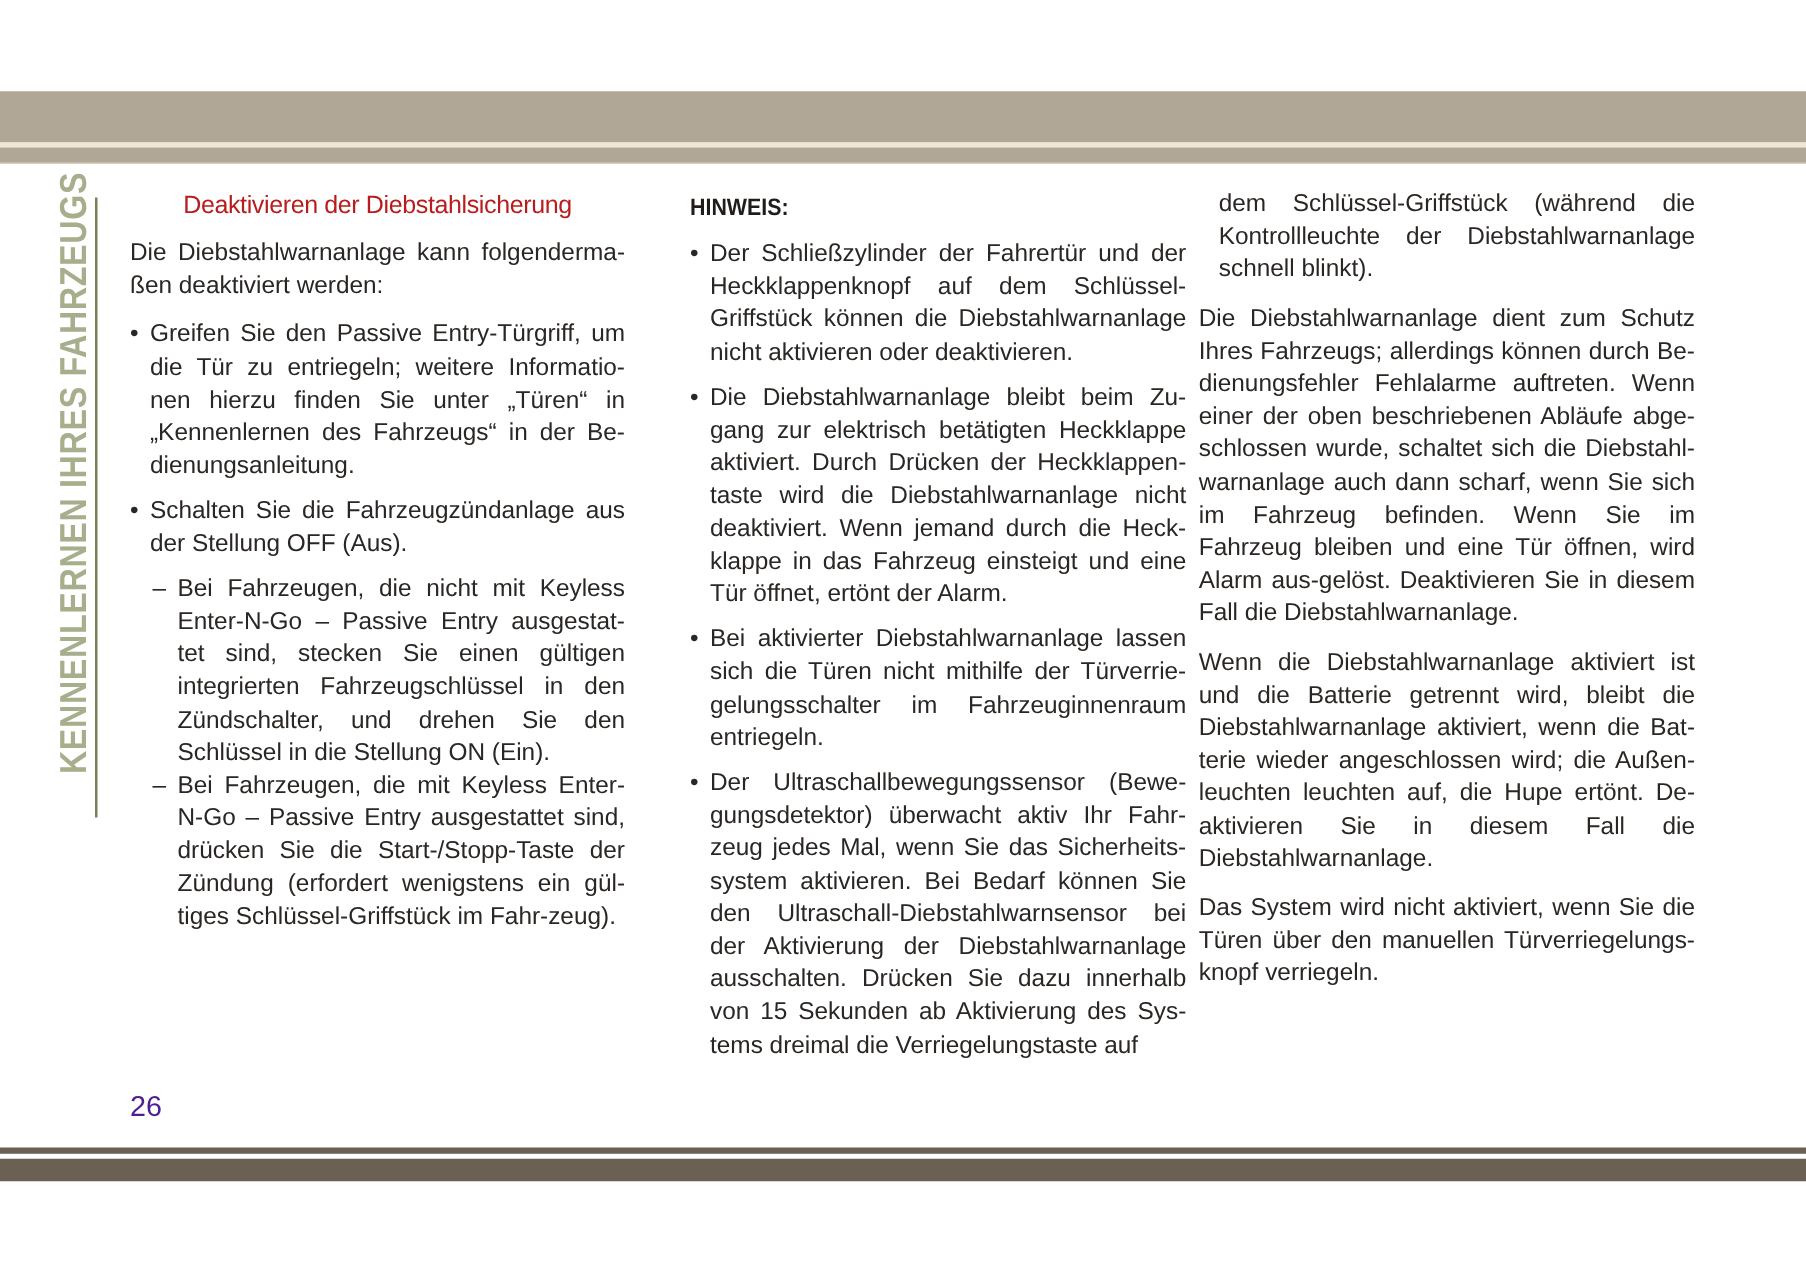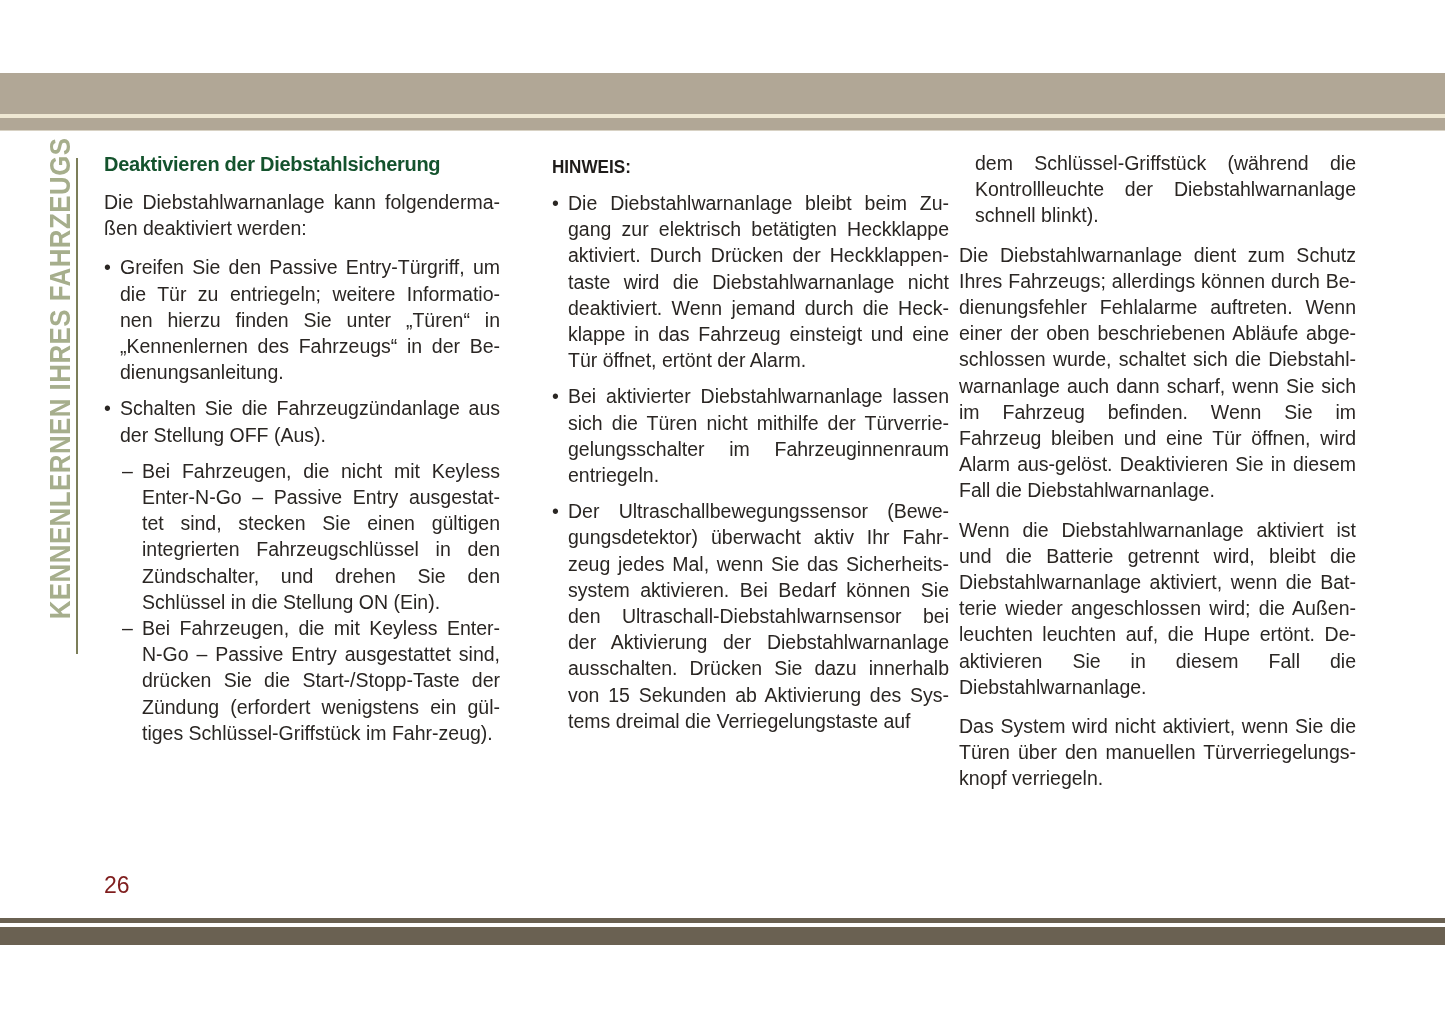--- a/index.html
+++ b/index.html
@@ -28,35 +28,36 @@
     text-align:center; white-space:nowrap; line-height:32px;
     transform: rotate(-90deg) scaleX(0.86);
   }
 
   .col { position:absolute; top:150px; font-size:19.5px; line-height:26.2px; }
   #col1 { left:104px; width:396px; }
   #col2 { left:552px; width:397px; }
   #col3 { left:959px; width:397px; }
 
   h2.sec {
-    font-family:"Liberation Sans", sans-serif; font-weight:bold;
-    color:#14532d; font-size:20px; line-height:29px; margin:0 0 10px 0;
+    font-family:"Liberation Sans", sans-serif; font-weight:normal;
+    color:#b91c1c; font-size:20px; line-height:29px; margin:0 0 10px 0;
     letter-spacing:-0.3px;
+    text-align:center;
   }
   .note-label { font-weight:bold; font-size:19px; margin:4px 0 10px 0; line-height:26px; color:#1f1c1a; transform:scaleX(0.9); transform-origin:left; }
   p { margin:0 0 13px 0; text-align:justify; }
   ul.bul { list-style:none; margin:0; padding:0; }
   ul.bul > li { position:relative; padding-left:16px; margin-bottom:10px; text-align:justify; }
   ul.bul > li::before { content:"•"; position:absolute; left:0; top:0; }
   ul.dash { list-style:none; margin:0; padding:0; }
   ul.dash > li { position:relative; padding-left:38px; text-align:justify; margin-left:0; }
   ul.dash > li::before { content:"–"; position:absolute; left:18px; top:0; }
   .cont { padding-left:16px; text-align:justify; margin-bottom:13px; }
   .page-num {
-    position:absolute; left:104px; top:872px; font-size:23px; color:#7f1d1d;
+    position:absolute; left:104px; top:872px; font-size:23px; color:#4c1d95;
   }
 </style>
 </head>
 <body>
 
 <div class="hdr-band" id="hdr-main"></div>
 <div class="hdr-band" id="hdr-line"></div>
 <div class="hdr-band" id="hdr-low"></div>
 
 <div class="side-tab">
@@ -74,20 +75,21 @@
   </ul>
   <ul class="dash">
     <li>Bei Fahrzeugen, die nicht mit Keyless Enter-N-Go – Passive Entry ausgestat-tet sind, stecken Sie einen gültigen integrierten Fahrzeugschlüssel in den Zündschalter, und drehen Sie den Schlüssel in die Stellung ON (Ein).</li>
     <li>Bei Fahrzeugen, die mit Keyless Enter-N-Go – Passive Entry ausgestattet sind, drücken Sie die Start-/Stopp-Taste der Zündung (erfordert wenigstens ein gül-tiges Schlüssel-Griffstück im Fahr-zeug).</li>
   </ul>
 </div>
 
 <div class="col" id="col2">
   <div class="note-label">HINWEIS:</div>
   <ul class="bul">
+    <li>Der Schließzylinder der Fahrertür und der Heckklappenknopf auf dem Schlüssel-Griffstück können die Diebstahlwarnanlage nicht aktivieren oder deaktivieren.</li>
     <li>Die Diebstahlwarnanlage bleibt beim Zu-gang zur elektrisch betätigten Heckklappe aktiviert. Durch Drücken der Heckklappen-taste wird die Diebstahlwarnanlage nicht deaktiviert. Wenn jemand durch die Heck-klappe in das Fahrzeug einsteigt und eine Tür öffnet, ertönt der Alarm.</li>
     <li>Bei aktivierter Diebstahlwarnanlage lassen sich die Türen nicht mithilfe der Türverrie-gelungsschalter im Fahrzeuginnenraum entriegeln.</li>
     <li>Der Ultraschallbewegungssensor (Bewe-gungsdetektor) überwacht aktiv Ihr Fahr-zeug jedes Mal, wenn Sie das Sicherheits-system aktivieren. Bei Bedarf können Sie den Ultraschall-Diebstahlwarnsensor bei der Aktivierung der Diebstahlwarnanlage ausschalten. Drücken Sie dazu innerhalb von 15 Sekunden ab Aktivierung des Sys-tems dreimal die Verriegelungstaste auf</li>
   </ul>
 </div>
 
 <div class="col" id="col3">
   <div class="cont">dem Schlüssel-Griffstück (während die Kontrollleuchte der Diebstahlwarnanlage schnell blinkt).</div>
   <p>Die Diebstahlwarnanlage dient zum Schutz Ihres Fahrzeugs; allerdings können durch Be-dienungsfehler Fehlalarme auftreten. Wenn einer der oben beschriebenen Abläufe abge-schlossen wurde, schaltet sich die Diebstahl-warnanlage auch dann scharf, wenn Sie sich im Fahrzeug befinden. Wenn Sie im Fahrzeug bleiben und eine Tür öffnen, wird Alarm aus-gelöst. Deaktivieren Sie in diesem Fall die Diebstahlwarnanlage.</p>
   <p>Wenn die Diebstahlwarnanlage aktiviert ist und die Batterie getrennt wird, bleibt die Diebstahlwarnanlage aktiviert, wenn die Bat-terie wieder angeschlossen wird; die Außen-leuchten leuchten auf, die Hupe ertönt. De-aktivieren Sie in diesem Fall die Diebstahlwarnanlage.</p>

